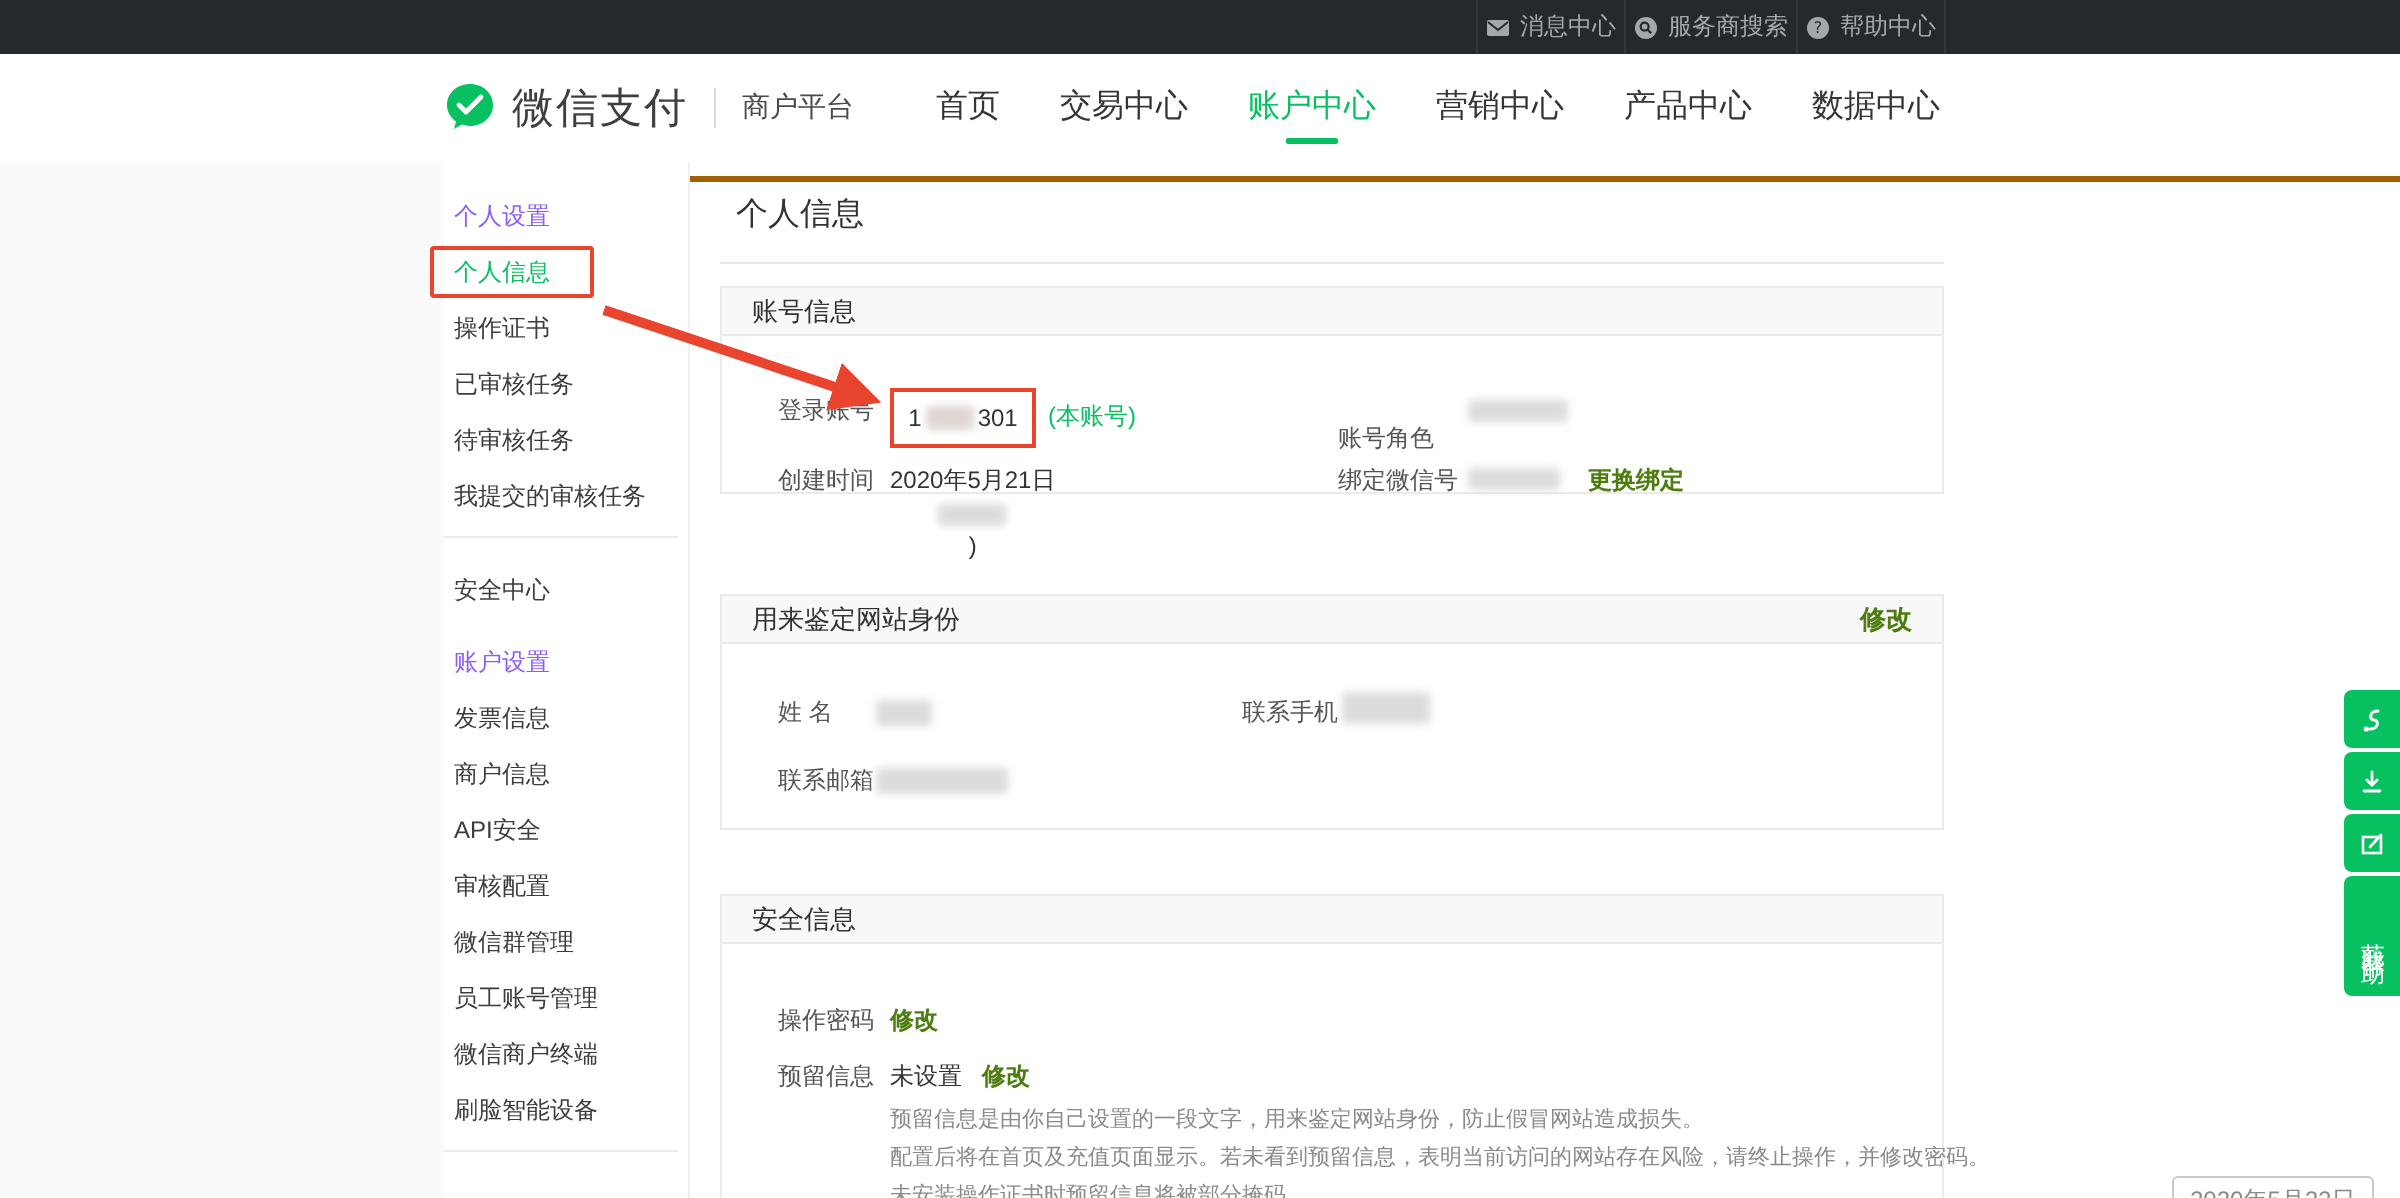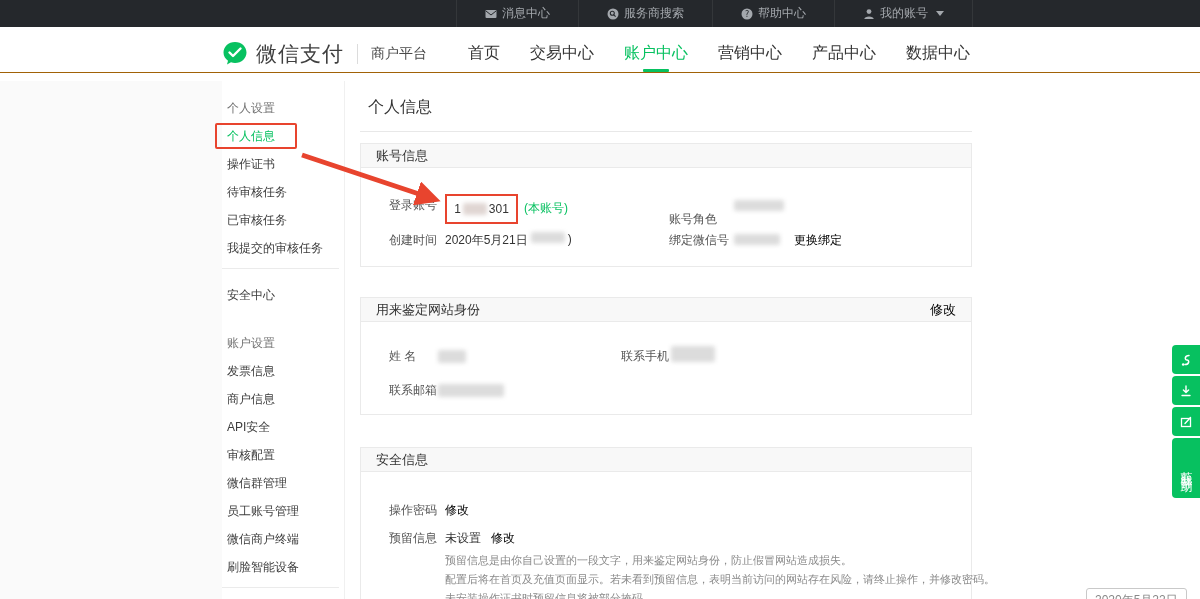--- a/index.html
+++ b/index.html
@@ -2,72 +2,72 @@
 <html><head>
 <meta charset="utf-8">
 <style>
   * { margin:0; padding:0; box-sizing:border-box; }
   body { font-family:"Liberation Sans","DejaVu Sans",sans-serif; background:#fff; }
   .page { position:relative; width:1200px; height:599px; overflow:hidden; background:#fff; }
 
   
   .topbar { position:absolute; left:0; top:0; width:1200px; height:27px; background:#25282c; }
   .tb-items { position:absolute; right:227px; top:0; height:27px; display:flex; }
-  .tb-item { display:flex; align-items:center; gap:5px; padding:0 28px; font-size:12px; color:#a4a8ad;
+  .tb-item { display:flex; align-items:center; gap:5px; padding:0 4px; font-size:12px; color:#a4a8ad;
              border-left:1px solid rgba(255,255,255,0.07); cursor:pointer;justify-content:space-between; }
   .tb-item:last-child { border-right:1px solid rgba(255,255,255,0.07); }
   .tb-caret { width:0; height:0; border-left:4px solid transparent; border-right:4px solid transparent;
               border-top:5px solid #a4a8ad; margin-left:3px; }
 
   
-  .header { position:absolute; left:0; top:27px; width:1200px; height:46px; background:#fff;
-            border-bottom:1px solid #a16207; }
+  .header { position:absolute; left:0; top:27px; width:1200px; height:64px; background:#fff;
+            border-bottom:3px solid #a16207; }
   .brand-wrap { position:absolute; left:222px; top:0; height:54px; display:flex; align-items:center; }
   .brand-text { font-size:21px; color:#3f3f3f; margin-left:8px; letter-spacing:1px; }
   .brand-divider { width:1px; height:20px; background:#dcdcdc; margin:0 13px; }
   .portal { font-size:14px; color:#4a4a4a; }
   .nav { position:absolute; right:230px; top:0; height:54px; display:flex; align-items:center; gap:30px; }
   .nav-item { font-size:16px; color:#353535; cursor:pointer; text-align:center; padding-top:6px; }
   .nav-item .bar { display:block; width:26px; height:3px; background:transparent; margin:5px auto 0; border-radius:1px; }
   .nav-item.active { color:#07c160; }
   .nav-item.active .bar { background:#07c160; }
 
   
   .left-rail { position:absolute; left:0; top:81px; width:222px; height:518px; background:#fafafa; }
   .sidebar { position:absolute; left:222px; top:81px; width:123px; height:518px; background:#fff;
              border-right:1px solid #f0f0f0; padding:13px 0 0 5px; }
-  .side-header { height:28px; display:flex; align-items:center; font-size:12px; color:#737373; }
-  .side-header.second { margin-top:20px; }
+  .side-header { height:28px; display:flex; align-items:center; font-size:12px; color:#8b5cf6; }
+  .side-header.second { margin-top:8px; }
   .side-item { height:28px; display:flex; align-items:center; font-size:12px; color:#3c3c3c; cursor:pointer; }
   .side-item.active { color:#07c160; }
   .side-divider { border-top:1px solid #ebebeb; margin:6px 5px 12px -5px; }
 
   
   .content { position:absolute; left:360px; top:81px; width:612px; height:518px; }
   .page-title { position:absolute; left:8px; top:16px; font-size:16px; color:#333; }
   .title-divider { position:absolute; left:0; top:50px; width:612px; border-top:1px solid #e8e8e8; }
   .panel { position:absolute; left:0; width:612px; background:#fff; border:1px solid #eaeaea; }
   .panel-h { height:24px; line-height:24px; background:#f8f8f8; border-bottom:1px solid #eaeaea;
              padding:0 15px; font-size:13px; color:#333; position:relative; }
   .panel-h .h-action { position:absolute; right:15px; top:0; line-height:24px; }
-  .p-account { top:62px; height:124px; }
+  .p-account { top:62px; height:104px; }
   .p-admin { top:216px; height:118px; }
   .p-security { top:366px; height:233px; }
   .fld { position:absolute; font-size:12px; }
   .lbl { color:#555; }
   .val { color:#333; }
-  .link { color:#000000; cursor:pointer; text-decoration:none; }
+  .link { color:#4d7c0f; cursor:pointer; text-decoration:none;font-weight:bold; }
   .green-text { color:#07c160; }
   .blur { display:inline-block; background:#dcdcdc; filter:blur(2px); border-radius:2px; }
 
   .login-box { position:absolute; left:84px; top:50px; width:73px; height:30px;
                border:2px solid #e8442e; display:flex; align-items:center; justify-content:center;
                font-size:12px; color:#333; }
   .login-box .blur { width:24px; height:12px; margin:0 2px; background:#e0d6d3; }
-  .inline-val { display:inline-flex; gap:3px; }
+  .inline-val { display:inline-flex; align-items:center; gap:3px;flex-direction:column; }
 
   .notes { position:absolute; left:84px; top:103px; width:520px; font-size:11px; line-height:19px;
            color:#8a8a8a; white-space:nowrap; }
 
   
   .anno-box1 { position:absolute; left:215px; top:123px; width:82px; height:26px;
                border:2px solid #e8442e; border-radius:2px; z-index:55; pointer-events:none; }
   .anno-arrow { position:absolute; left:0; top:0; z-index:54; pointer-events:none; }
 
   
@@ -104,28 +104,20 @@
         </svg>
         <span>服务商搜索</span>
       </div>
       <div class="tb-item">
         <svg width="12" height="12" viewBox="0 0 12 12">
           <circle cx="6" cy="6" r="5.5" fill="#a4a8ad"></circle>
           <text x="6" y="8.7" font-size="8" fill="#25282c" text-anchor="middle" font-family="DejaVu Sans, sans-serif">?</text>
         </svg>
         <span>帮助中心</span>
       </div>
-      <div class="tb-item">
-        <svg width="12" height="12" viewBox="0 0 12 12">
-          <circle cx="6" cy="3.6" r="2.4" fill="#a4a8ad"></circle>
-          <path d="M1.3 11 C1.3 7.6 10.7 7.6 10.7 11 Z" fill="#a4a8ad"></path>
-        </svg>
-        <span>我的账号</span>
-        <span class="tb-caret"></span>
-      </div>
     </div>
   </div>
 
   <div class="header">
     <div class="brand-wrap">
       <svg width="26" height="26" viewBox="0 0 26 26">
         <path d="M13 1 C6.4 1 1.5 5.7 1.5 11.5 C1.5 14.9 3.3 17.8 6 19.7 L5 23.5 L9 21.3 C10.3 21.7 11.6 22 13 22 C19.6 22 24.5 17.3 24.5 11.5 C24.5 5.7 19.6 1 13 1 Z" fill="#07c160"></path>
         <path d="M7.5 11.5 L11 15 L18.5 7.5" stroke="#fff" stroke-width="2.4" fill="none" stroke-linecap="round" stroke-linejoin="round"></path>
       </svg>
       <span class="brand-text">微信支付</span>
@@ -140,22 +132,22 @@
       <div class="nav-item"><span>产品中心</span><span class="bar"></span></div>
       <div class="nav-item"><span>数据中心</span><span class="bar"></span></div>
     </div>
   </div>
 
   <div class="left-rail"></div>
   <div class="sidebar">
     <div class="side-header">个人设置</div>
     <div class="side-item active">个人信息</div>
     <div class="side-item">操作证书</div>
+    <div class="side-item">已审核任务</div>
     <div class="side-item">待审核任务</div>
-    <div class="side-item">已审核任务</div>
     <div class="side-item">我提交的审核任务</div>
     <div class="side-divider"></div>
     <div class="side-item">安全中心</div>
     <div class="side-header second">账户设置</div>
     <div class="side-item">发票信息</div>
     <div class="side-item">商户信息</div>
     <div class="side-item">API安全</div>
     <div class="side-item">审核配置</div>
     <div class="side-item">微信群管理</div>
     <div class="side-item">员工账号管理</div>

